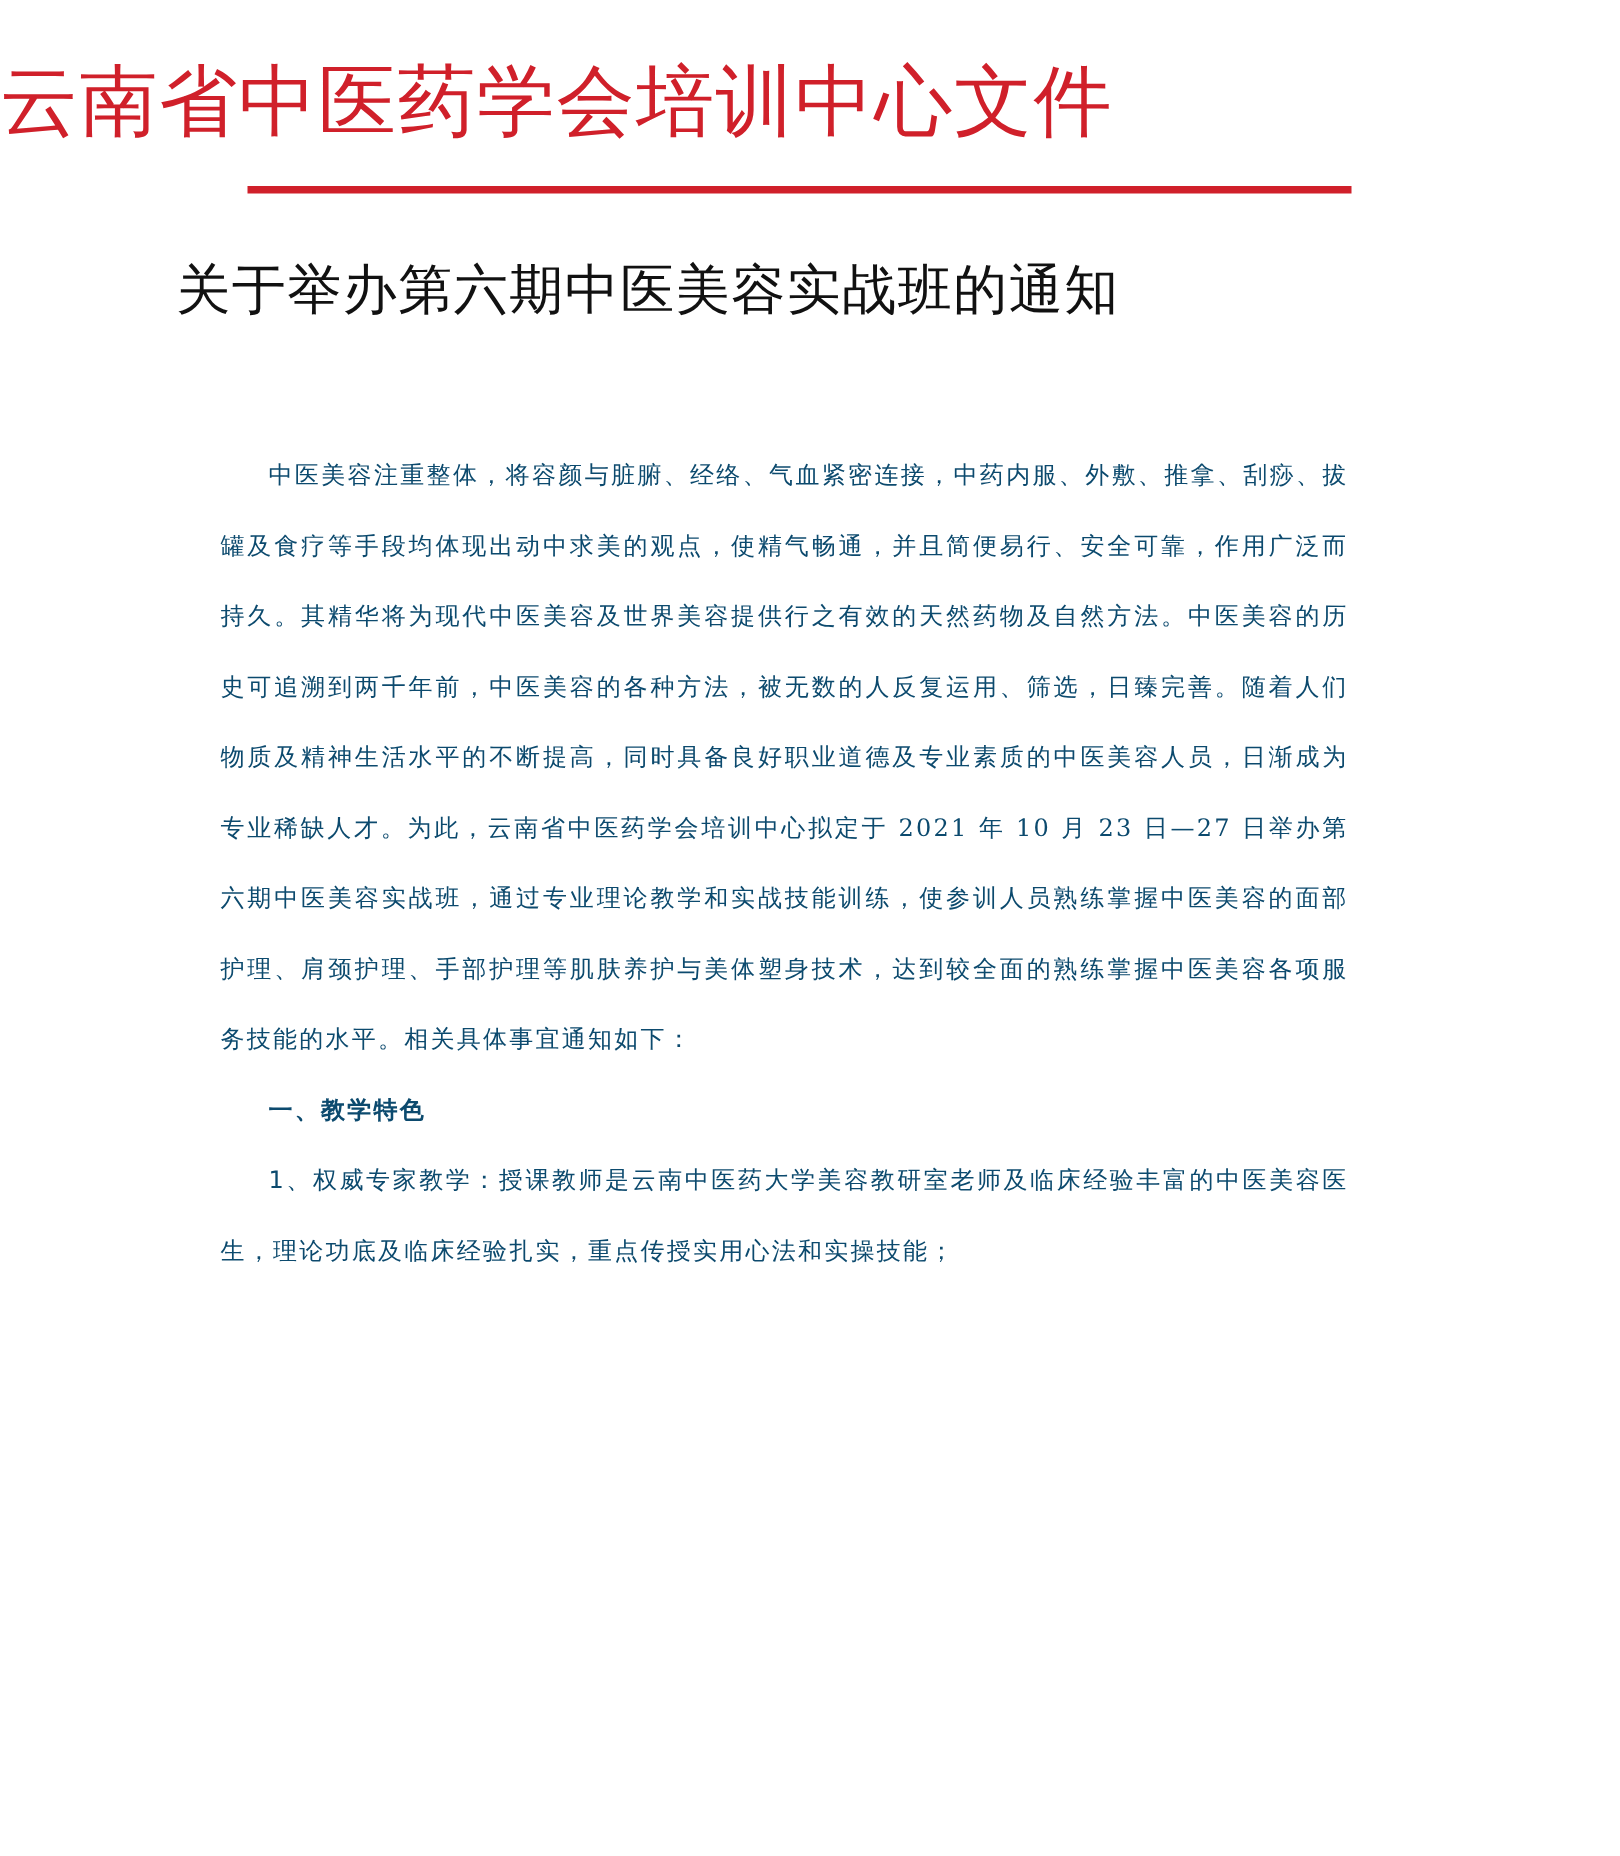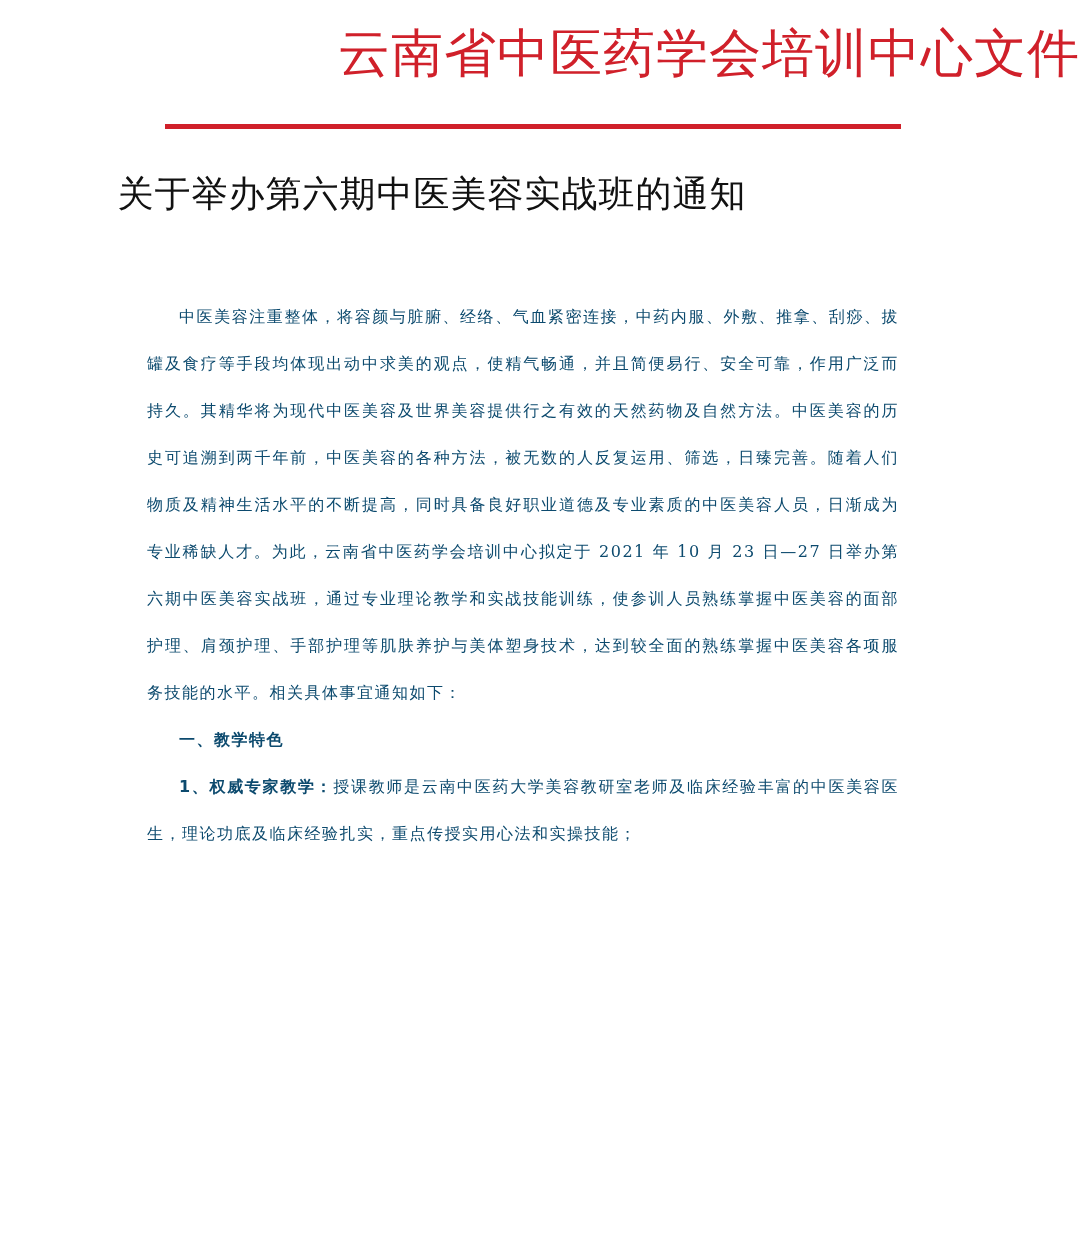--- a/index.html
+++ b/index.html
@@ -11,23 +11,23 @@
     width: 1080px;
     height: 1237px;
     overflow: hidden;
     position: relative;
     font-family: "DejaVu Serif", "Liberation Serif", serif;
     color: #1a1a1a;
   }
   .letterhead {
     position: absolute;
     left: 0;
-    top: 18px;
+    top: 33px;
     width: 1080px;
-    text-align: right;
+    text-align: left;
     color: #d0202a;
     font-family: "DejaVu Serif", "Liberation Serif", serif;
     font-size: 52px;
     letter-spacing: 1px;
     line-height: 70px;
   }
   .red-rule {
     position: absolute;
     left: 165px;
     top: 124px;
@@ -61,21 +61,21 @@
   .body-text p {
     margin: 0;
     text-indent: 2em;
   }
   .section-heading {
     font-family: "DejaVu Sans", "Liberation Sans", sans-serif;
     font-weight: bold;
   }
   .item-lead {
     font-family: "DejaVu Sans", "Liberation Sans", sans-serif;
-    font-weight: bold;
+    font-weight: normal;
   }
 </style>
 </head>
 <body>
 
 <div class="letterhead">云南省中医药学会培训中心文件</div>
 <div class="red-rule"></div>
 
 <div class="doc-title">关于举办第六期中医美容实战班的通知</div>
 

